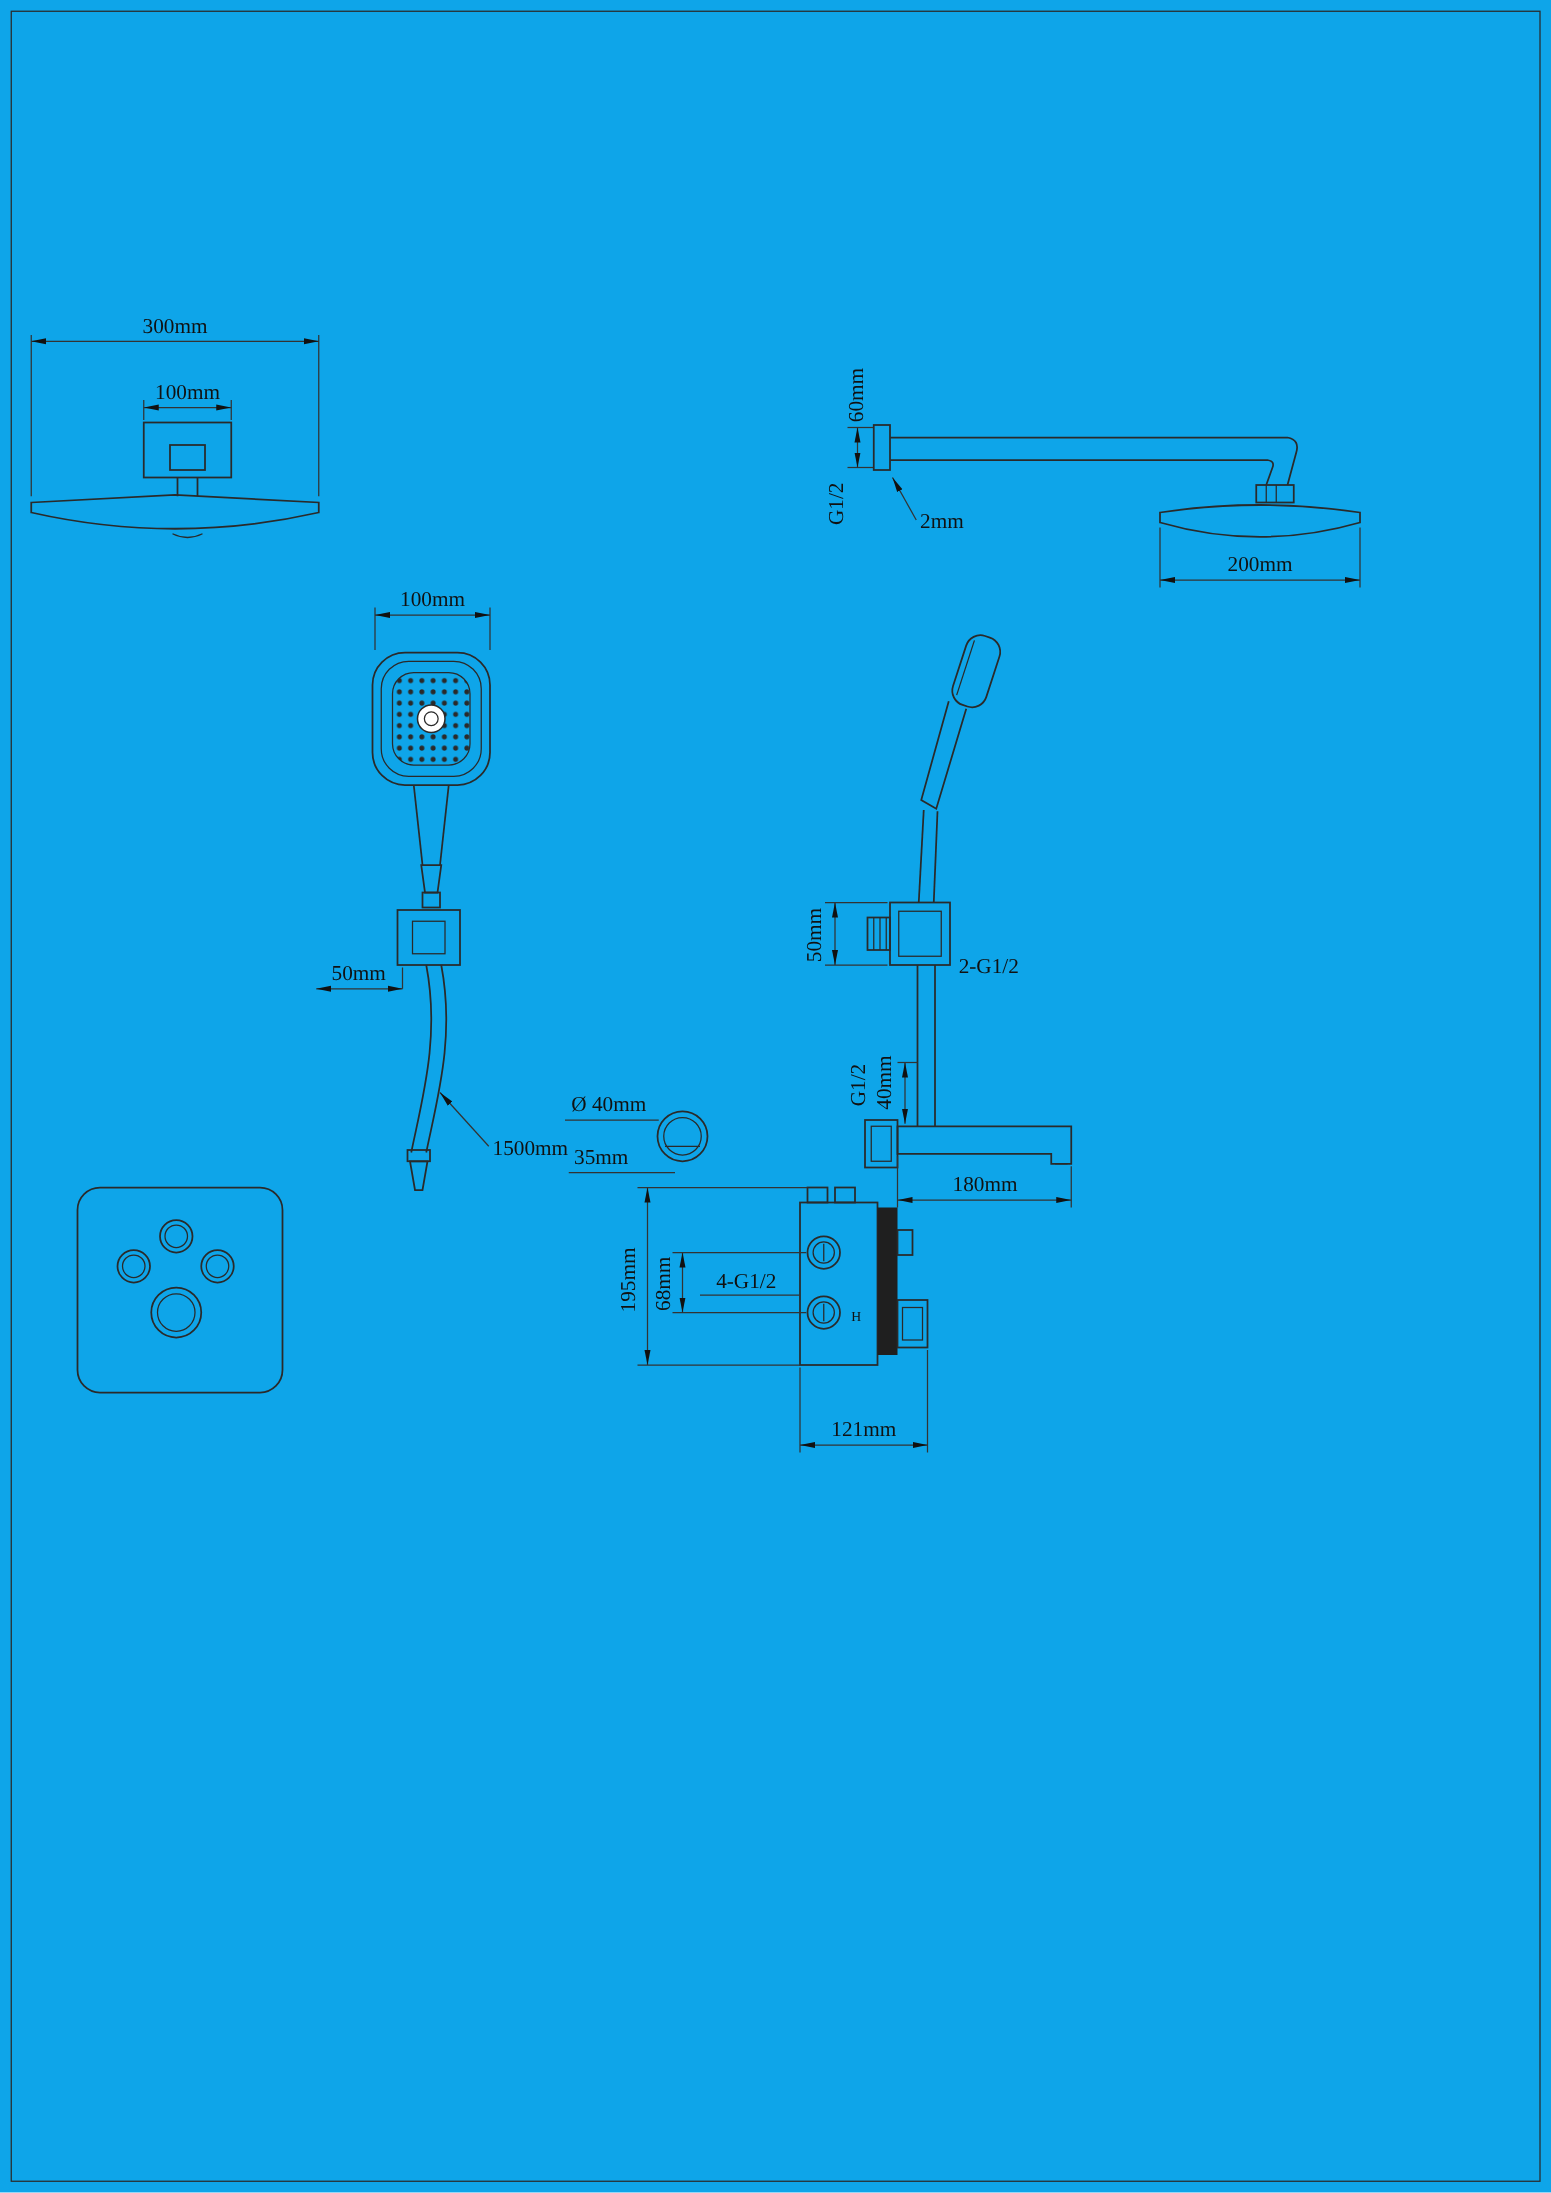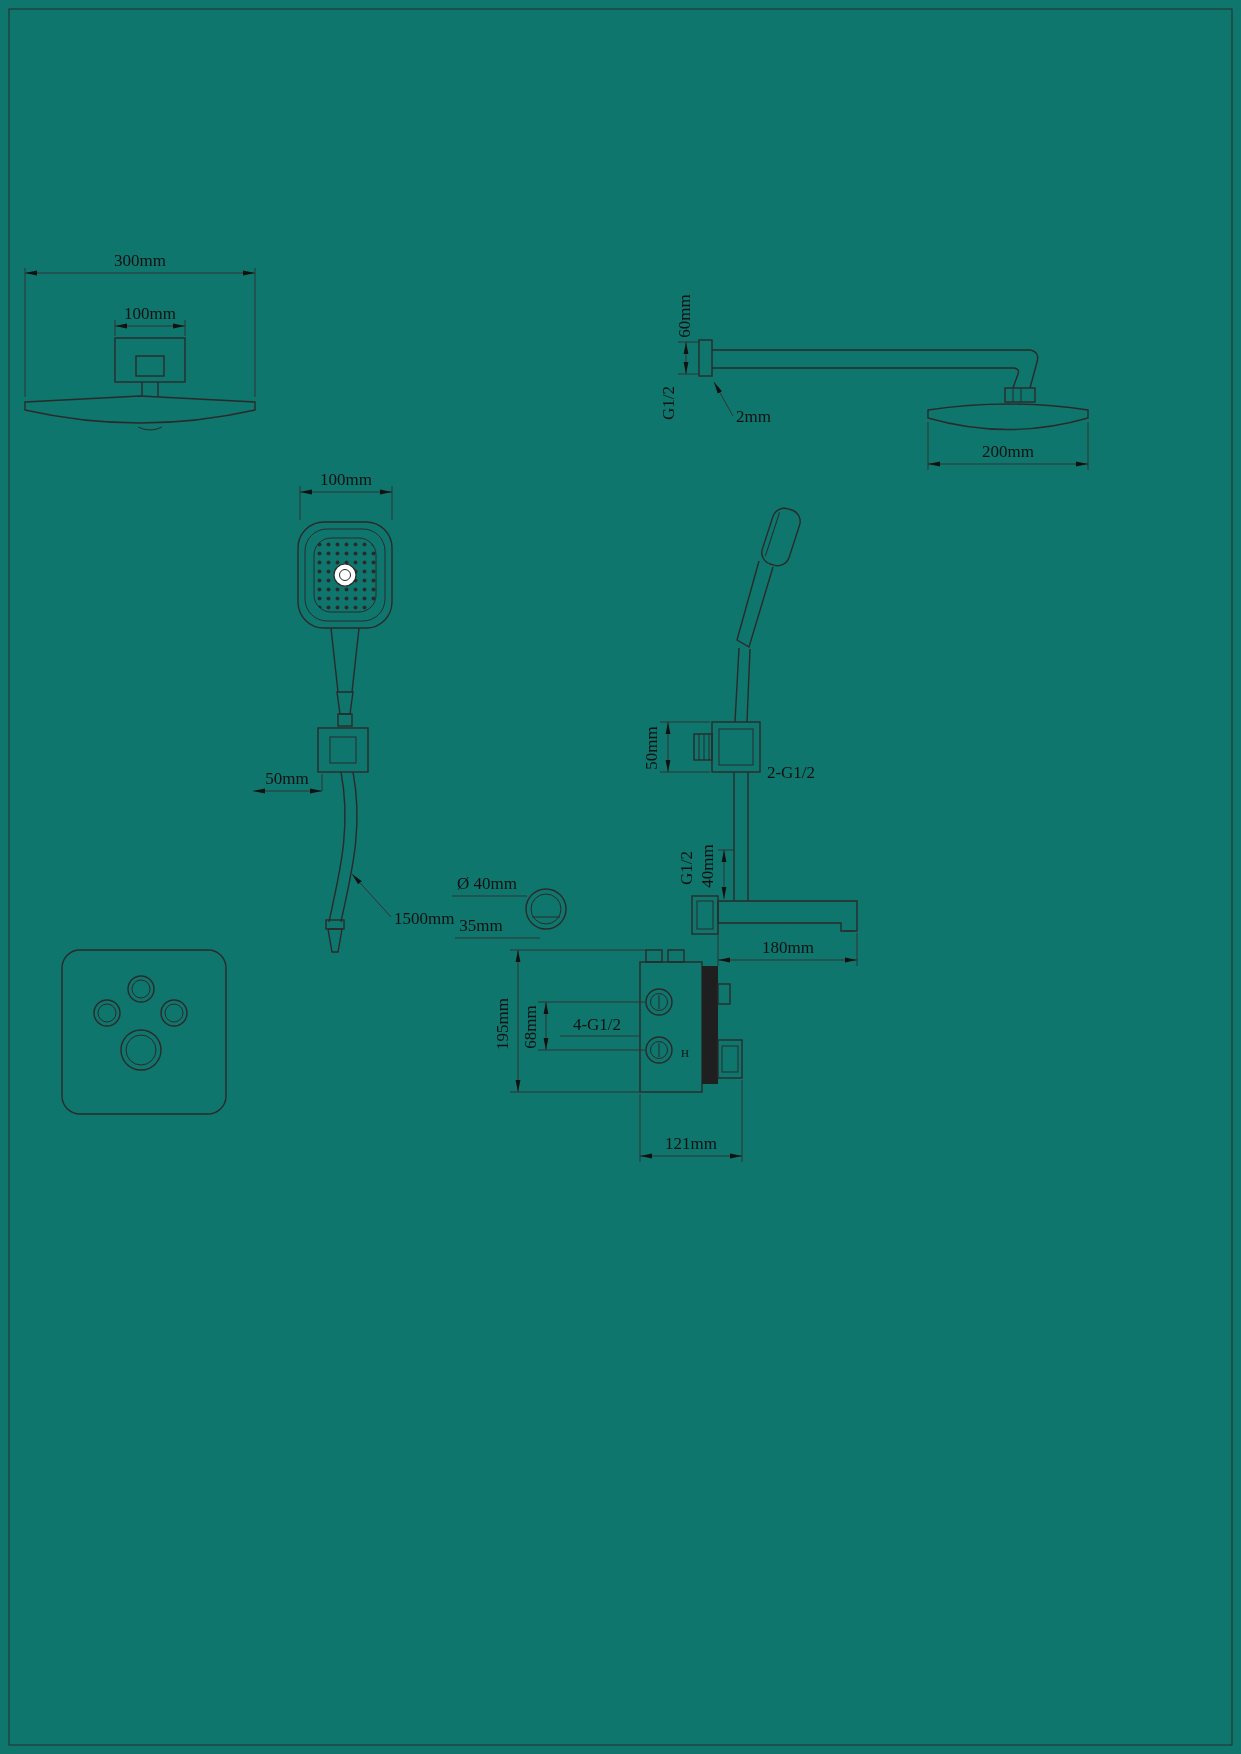--- a/index.html
+++ b/index.html
@@ -1,16 +1,16 @@
 <!DOCTYPE html>
 <html><head>
 <meta charset="utf-8">
 <style>
   html,body{margin:0;padding:0;background:#fff;}
-  .page{width:1241px;height:1754px;position:relative;background:#0f766e;overflow:hidden;}
+  .page{width:1241px;height:1754px;position:relative;background:#0ea5e9;overflow:hidden;}
   svg{display:block;}
   .dim-text{font-family:"Liberation Serif",serif;font-size:17px;fill:#111;}
   .small-text{font-family:"Liberation Serif",serif;font-size:11px;fill:#111;}
   .oline{fill:none;stroke:#2a2a2a;stroke-width:1.4;}
   .thin{fill:none;stroke:#2a2a2a;stroke-width:1;}
   .dimline{fill:none;stroke:#333;stroke-width:1;}
   .filldark{fill:#1f1f1f;stroke:none;}
 </style>
 </head>
 <body>

